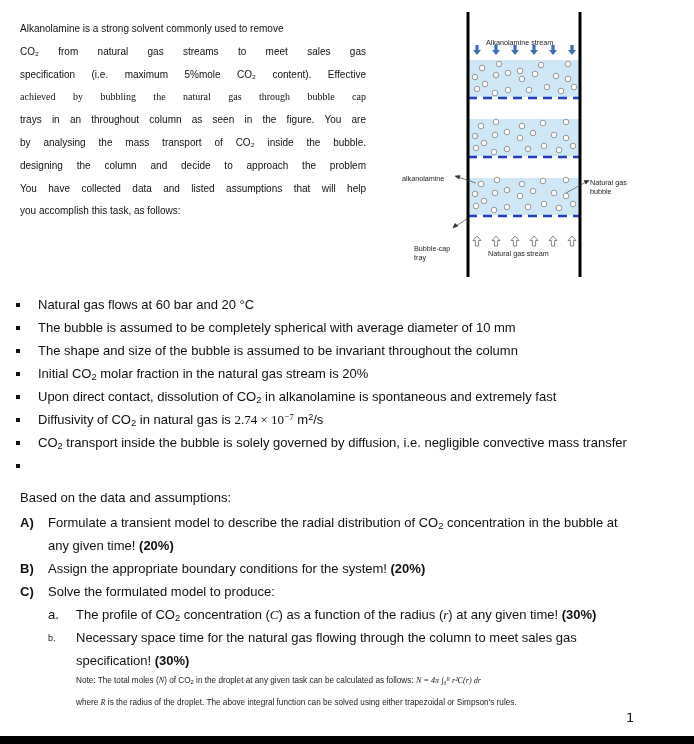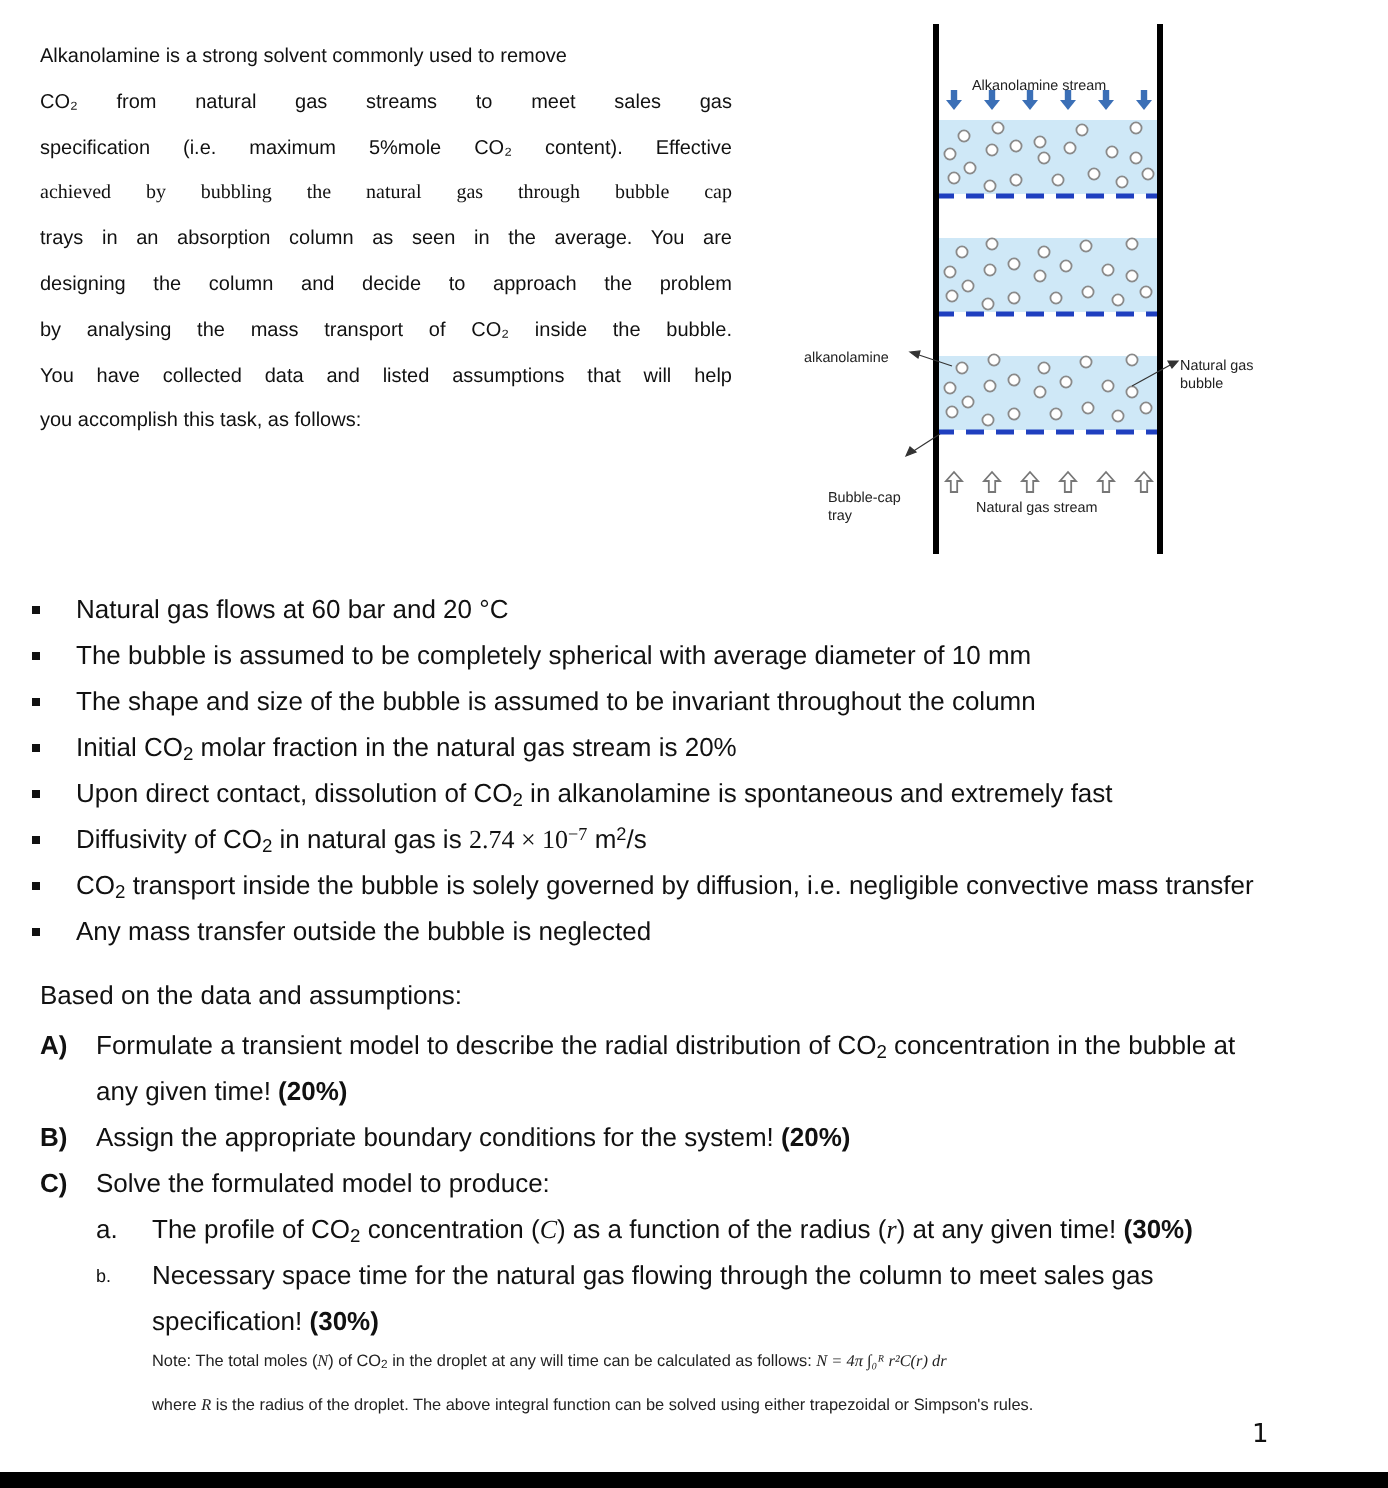--- a/index.html
+++ b/index.html
@@ -36,23 +36,23 @@
 </head>
 <body>
 
 <div class="page">
 
   <div class="intro">
     <p>Alkanolamine is a strong solvent commonly used to remove</p>
     <p style="text-align-last:justify;">CO₂ from natural gas streams to meet sales gas</p>
     <p style="text-align-last:justify;">specification (i.e. maximum 5%mole CO₂ content). Effective</p>
     <p style="text-align-last:justify;font-family:Liberation Serif, serif;">achieved by bubbling the natural gas through bubble cap</p>
-    <p style="text-align-last:justify;">trays in an absorption column as seen in the average. You are</p>
+    <p style="text-align-last:justify;">trays in an throughout column as seen in the figure. You are</p>
+    <p style="text-align-last:justify;">by analysing the mass transport of CO₂ inside the bubble.</p>
     <p style="text-align-last:justify;">designing the column and decide to approach the problem</p>
-    <p style="text-align-last:justify;">by analysing the mass transport of CO₂ inside the bubble.</p>
     <p style="text-align-last:justify;">You have collected data and listed assumptions that will help</p>
     <p>you accomplish this task, as follows:</p>
   </div>
 
   <div class="figure">
     <svg width="250" height="265" viewBox="0 0 250 265">
 
       <rect x="70" y="48" width="112" height="37" fill="#cfe8f7"></rect>
       <rect x="70" y="107" width="112" height="37" fill="#cfe8f7"></rect>
       <rect x="70" y="166" width="112" height="37" fill="#cfe8f7"></rect>
@@ -185,21 +185,21 @@
   </div>
 
   <ul class="bullets">
     <li><span class="sq"></span><span>Natural gas flows at 60 bar and 20 °C</span></li>
     <li><span class="sq"></span><span>The bubble is assumed to be completely spherical with average diameter of 10 mm</span></li>
     <li><span class="sq"></span><span>The shape and size of the bubble is assumed to be invariant throughout the column</span></li>
     <li><span class="sq"></span><span>Initial CO</span><sub>2</sub><span> molar fraction in the natural gas stream is 20%</span></li>
     <li><span class="sq"></span><span>Upon direct contact, dissolution of CO</span><sub>2</sub><span> in alkanolamine is spontaneous and extremely fast</span></li>
     <li><span class="sq"></span><span>Diffusivity of CO</span><sub>2</sub><span> in natural gas is </span><span class="math">2.74 × 10</span><sup class="math">−7</sup><span> m</span><sup>2</sup><span>/s</span></li>
     <li><span class="sq"></span><span>CO</span><sub>2</sub><span> transport inside the bubble is solely governed by diffusion, i.e. negligible convective mass transfer</span></li>
-    <li><span class="sq"></span><span>Any mass transfer outside the bubble is neglected</span></li>
+    <li><span class="sq"></span></li>
   </ul>
 
   <div class="based">Based on the data and assumptions:</div>
 
   <div class="q" style="top:515px;">
     <span class="lbl">A)</span>
     <span class="txt"><span>Formulate a transient model to describe the radial distribution of CO</span><sub>2</sub><span> concentration in the bubble at</span></span>
   </div>
   <div class="q" style="top:538px;">
     <span class="txt"><span>any given time! </span><b>(20%)</b></span>
@@ -222,21 +222,21 @@
 
   <div class="sub-q" style="top:630px;">
     <span class="lbl" style="font-size:9px;">b.</span>
     <span class="txt">Necessary space time for the natural gas flowing through the column to meet sales gas</span>
   </div>
   <div class="sub-q" style="top:653px;">
     <span class="txt"><span>specification! </span><b>(30%)</b></span>
   </div>
 
   <div class="note" style="top:676px;">
-    <span>Note: The total moles (</span><span class="mi">N</span><span>) of CO</span><sub>2</sub><span> in the droplet at any will time can be calculated as follows: </span><span class="mi">N = 4π ∫₀ᴿ r²C(r) dr</span>
+    <span>Note: The total moles (</span><span class="mi">N</span><span>) of CO</span><sub>2</sub><span> in the droplet at any given task can be calculated as follows: </span><span class="mi">N = 4π ∫₀ᴿ r²C(r) dr</span>
   </div>
   <div class="note" style="top:698px;">
     <span>where </span><span class="mi">R</span><span> is the radius of the droplet. The above integral function can be solved using either trapezoidal or Simpson's rules.</span>
   </div>
 
   <div class="pageno">1</div>
 </div>
 
 <div class="bottom-bar"></div>
 

